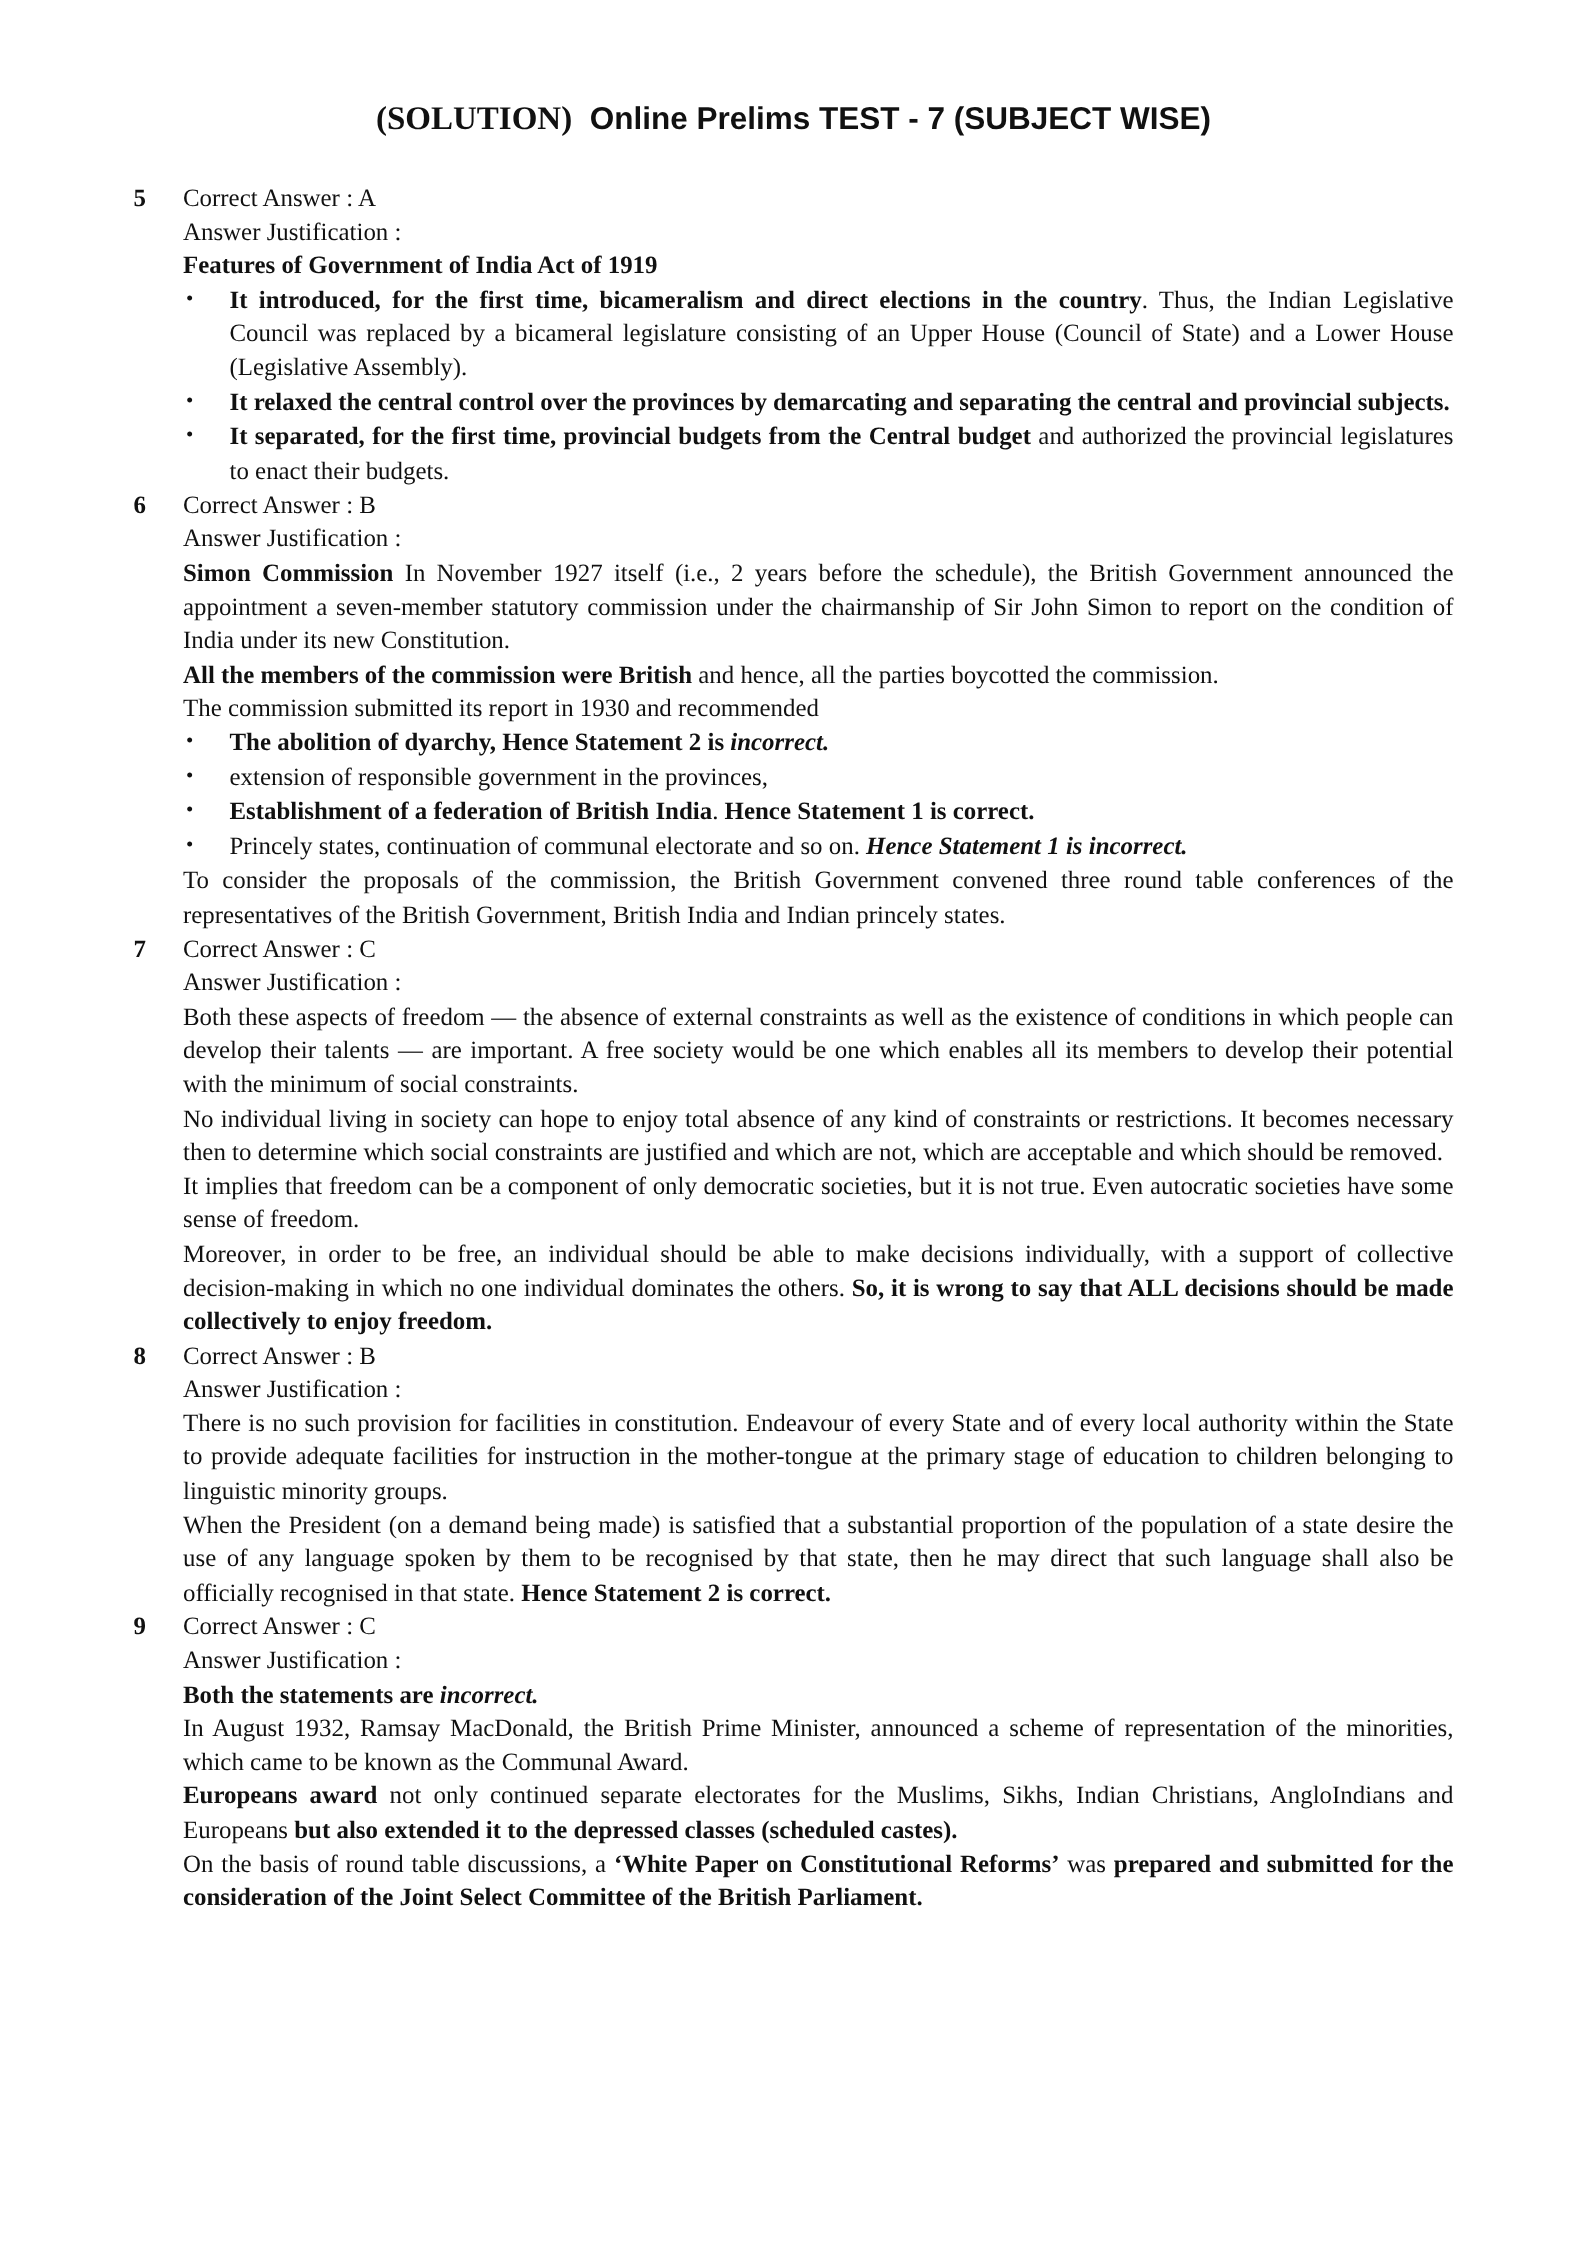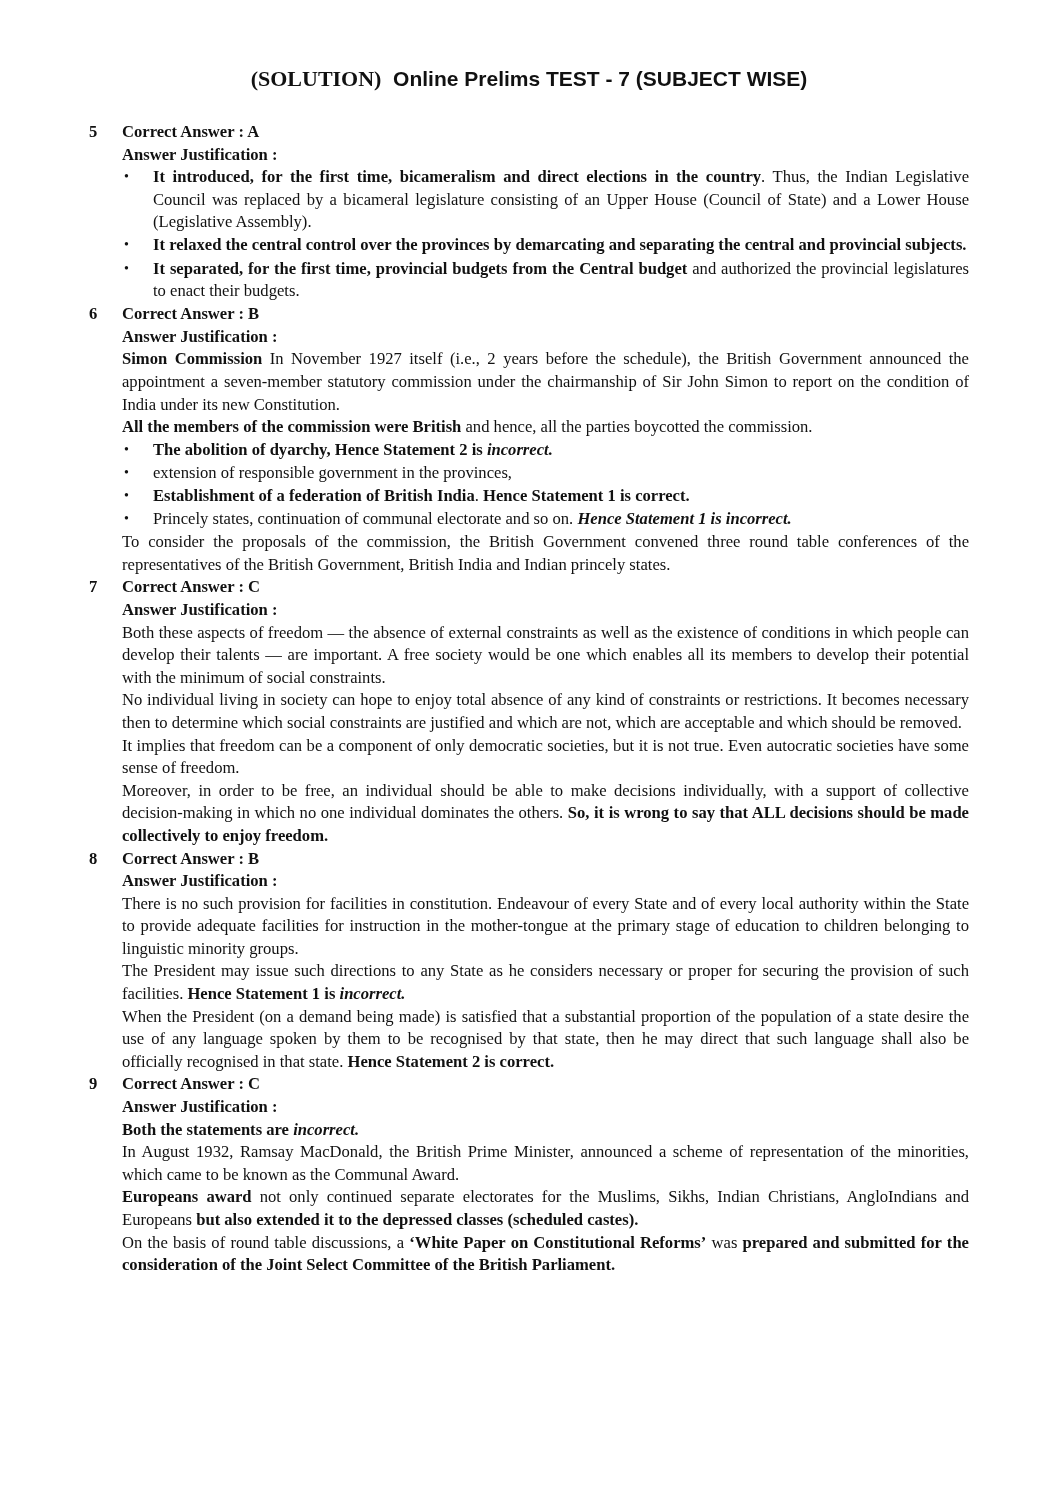--- a/index.html
+++ b/index.html
@@ -12,52 +12,54 @@
   .title {
     position: absolute; top: 64px; left: 0; width: 1058px; text-align: center;
     font-family: "Liberation Sans", "DejaVu Sans", sans-serif;
     font-weight: bold; font-size: 21px; line-height: 30px; color: #111;
   }
   .title .sol { font-family: "Liberation Serif", "DejaVu Serif", serif; font-size: 22px; }
   .content { position: absolute; top: 121px; left: 122px; width: 847px; }
   .qnum { position: absolute; left: -33px; font-weight: bold; }
   .q { position: relative; }
   .line { margin: 0; text-align: justify; }
-  .bold { font-weight: bold; }
+  .bold { font-weight: normal; }
   ul.bullets { list-style: none; margin: 0; padding: 0; }
   ul.bullets li { position: relative; padding-left: 31px; text-align: justify; margin: 0 0 0.5px 0; }
   ul.bullets li .bullet { position: absolute; left: 2px; top: 0; font-size: 14px; }
   b { font-weight: bold; }
   i { font-style: italic; }
 </style>
 </head>
 <body>
 
 <div class="page">
   <div class="title">
     <span class="sol">(SOLUTION)</span>&nbsp;&nbsp;<span>Online Prelims TEST - 7 (SUBJECT WISE)</span>
   </div>
 
   <div class="content" id="content">
       <div class="q">
         <span class="qnum">5</span>
         <p class="line bold">Correct Answer : A</p>
         <p class="line bold">Answer Justification :</p>
+        <p class="line"><b>Features of Government of India Act of 1919</b></p>
         <ul class="bullets">
           <li><span class="bullet">•</span><b>It introduced, for the first time, bicameralism and direct elections in the country</b>. Thus, the Indian Legislative Council was replaced by a bicameral legislature consisting of an Upper House (Council of State) and a Lower House (Legislative Assembly).</li>
           <li><span class="bullet">•</span><b>It relaxed the central control over the provinces by demarcating and separating the central and provincial subjects.</b></li>
           <li><span class="bullet">•</span><b>It separated, for the first time, provincial budgets from the Central budget</b> and authorized the provincial legislatures to enact their budgets.</li>
         </ul>
       </div>
       <div class="q">
         <span class="qnum">6</span>
         <p class="line bold">Correct Answer : B</p>
         <p class="line bold">Answer Justification :</p>
         <p class="line"><b>Simon Commission</b> In November 1927 itself (i.e., 2 years before the schedule), the British Government announced the appointment a seven-member statutory commission under the chairmanship of Sir John Simon to report on the condition of India under its new Constitution.</p>
         <p class="line"><b>All the members of the commission were British</b> and hence, all the parties boycotted the commission.</p>
+        <p class="line">The commission submitted its report in 1930 and recommended</p>
         <ul class="bullets">
           <li><span class="bullet">•</span><b>The abolition of dyarchy, Hence Statement 2 is </b><b><i>incorrect.</i></b></li>
           <li><span class="bullet">•</span>extension of responsible government in the provinces,</li>
           <li><span class="bullet">•</span><b>Establishment of a federation of British India</b>. <b>Hence Statement 1 is correct.</b></li>
           <li><span class="bullet">•</span>Princely states, continuation of communal electorate and so on. <b><i>Hence Statement 1 is incorrect.</i></b></li>
         </ul>
         <p class="line">To consider the proposals of the commission, the British Government convened three round table conferences of the representatives of the British Government, British India and Indian princely states.</p>
       </div>
       <div class="q">
         <span class="qnum">7</span>
@@ -66,21 +68,20 @@
         <p class="line">Both these aspects of freedom — the absence of external constraints as well as the existence of conditions in which people can develop their talents — are important. A free society would be one which enables all its members to develop their potential with the minimum of social constraints.</p>
         <p class="line">No individual living in society can hope to enjoy total absence of any kind of constraints or restrictions. It becomes necessary then to determine which social constraints are justified and which are not, which are acceptable and which should be removed.</p>
         <p class="line">It implies that freedom can be a component of only democratic societies, but it is not true. Even autocratic societies have some sense of freedom.</p>
         <p class="line">Moreover, in order to be free, an individual should be able to make decisions individually, with a support of collective decision-making in which no one individual dominates the others. <b>So, it is wrong to say that ALL decisions should be made collectively to enjoy freedom.</b></p>
       </div>
       <div class="q">
         <span class="qnum">8</span>
         <p class="line bold">Correct Answer : B</p>
         <p class="line bold">Answer Justification :</p>
         <p class="line">There is no such provision for facilities in constitution. Endeavour of every State and of every local authority within the State to provide adequate facilities for instruction in the mother-tongue at the primary stage of education to children belonging to linguistic minority groups.</p>
-        <p class="line">The President may issue such directions to any State as he considers necessary or proper for securing the provision of such facilities. <b>Hence Statement 1 is </b><b><i>incorrect.</i></b></p>
         <p class="line">When the President (on a demand being made) is satisfied that a substantial proportion of the population of a state desire the use of any language spoken by them to be recognised by that state, then he may direct that such language shall also be officially recognised in that state. <b>Hence Statement 2 is correct.</b></p>
       </div>
       <div class="q">
         <span class="qnum">9</span>
         <p class="line bold">Correct Answer : C</p>
         <p class="line bold">Answer Justification :</p>
         <p class="line"><b>Both the statements are </b><b><i>incorrect.</i></b></p>
         <p class="line">In August 1932, Ramsay MacDonald, the British Prime Minister, announced a scheme of representation of the minorities, which came to be known as the Communal Award.</p>
         <p class="line"><b>Europeans award</b> not only continued separate electorates for the Muslims, Sikhs, Indian Christians, AngloIndians and Europeans <b>but also extended it to the depressed classes (scheduled castes).</b></p>
         <p class="line">On the basis of round table discussions, a <b>‘White Paper on Constitutional Reforms’</b> was <b>prepared and submitted for the consideration of the Joint Select Committee of the British Parliament.</b></p>

